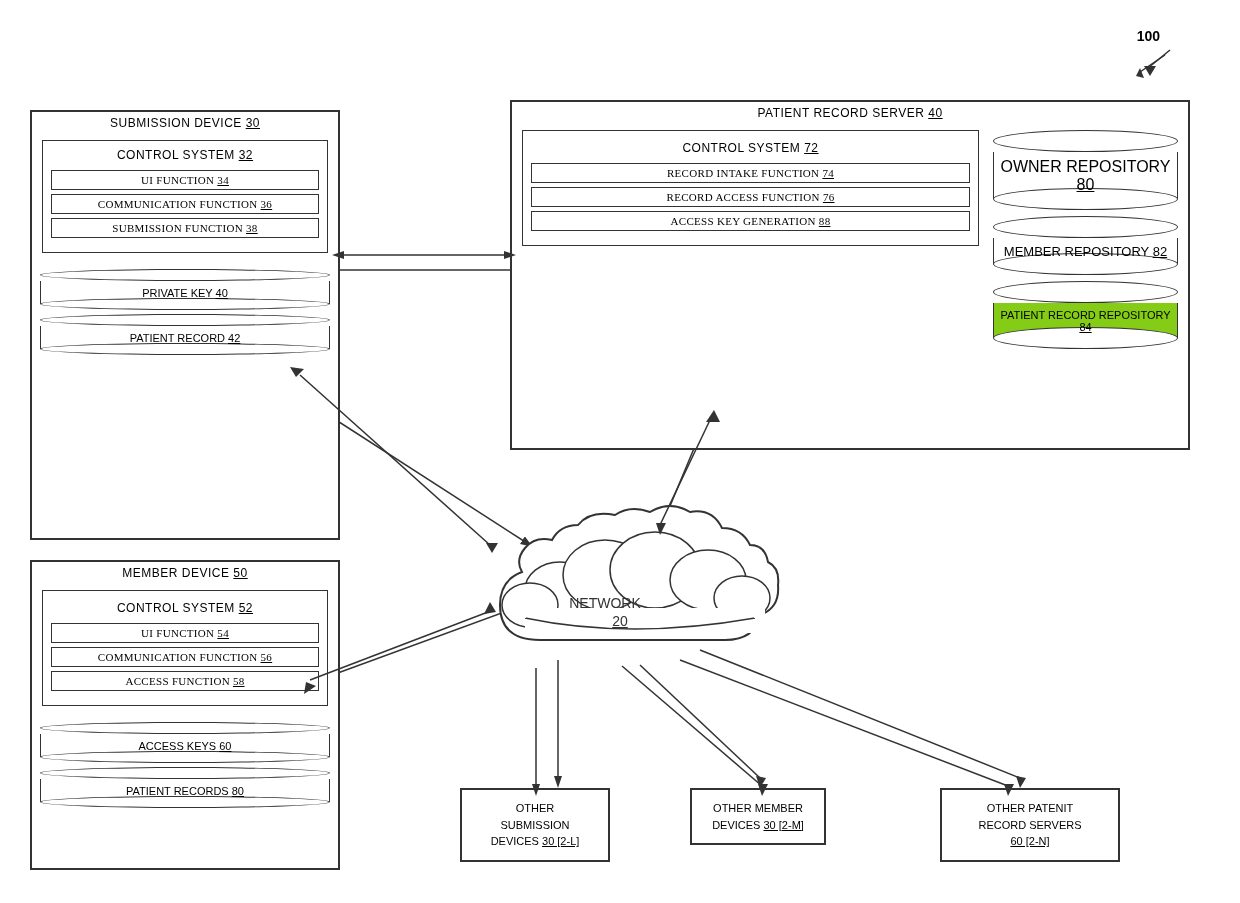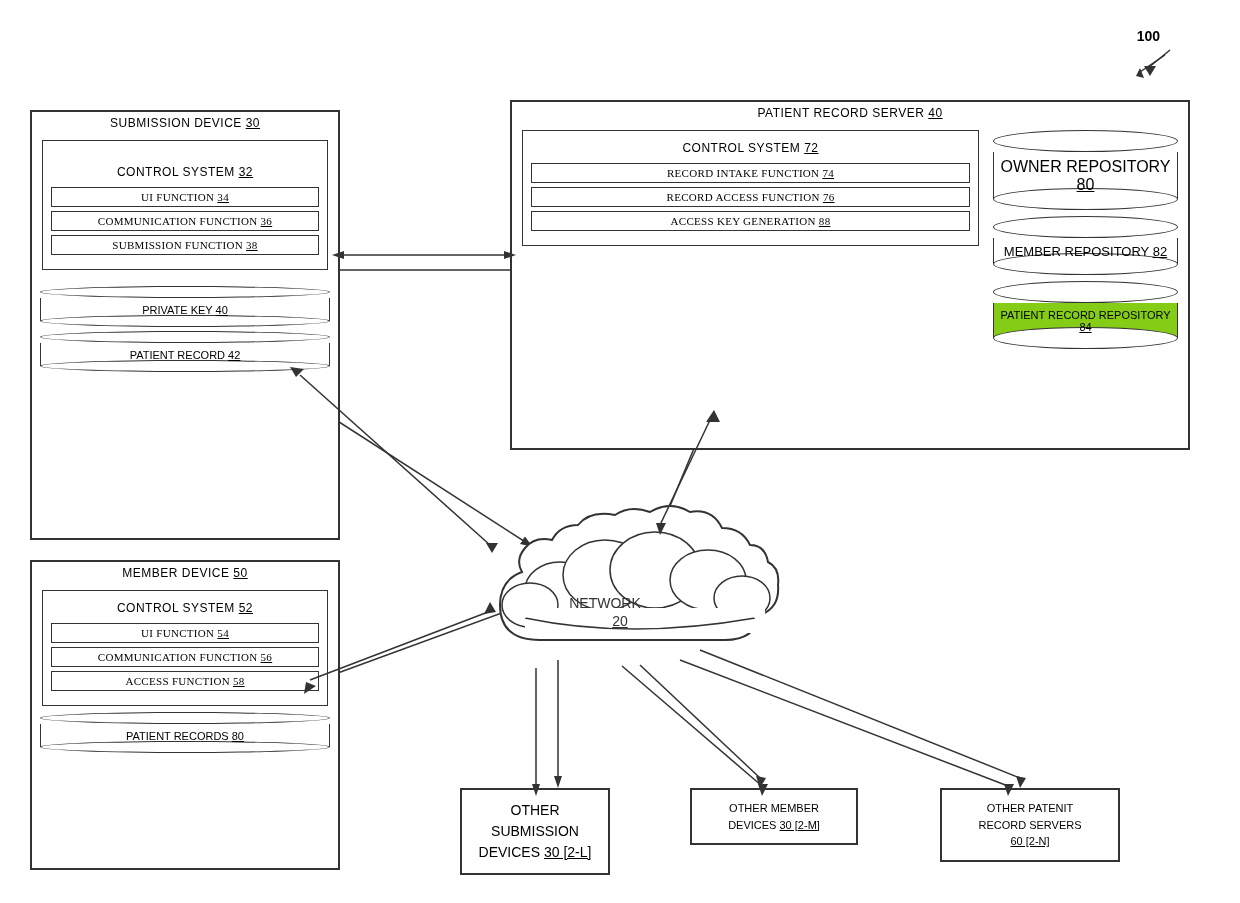--- a/index.html
+++ b/index.html
@@ -156,21 +156,21 @@
         <path d="M0,0 L0,6 L8,3 z" fill="#333"></path>
       </marker>
     </defs>
   </svg>
 
   <div class="box" style="left:30px; top:110px; width:310px; min-height:430px;">
     <div class="box-title">
       SUBMISSION DEVICE <span class="underline">30</span>
     </div>
 
-    <div style="border:1.5px solid #333; margin:6px 10px; padding:20px 0 10px;">
+    <div style="border:1.5px solid #333; margin:6px 10px; padding:3px 0 10px;">
       <div class="box-title">
         CONTROL SYSTEM <span class="underline">32</span>
       </div>
       <div class="inner-box">
         UI FUNCTION <span class="underline">34</span>
       </div>
       <div class="inner-box">
         COMMUNICATION FUNCTION <span class="underline">36</span>
       </div>
       <div class="inner-box">
@@ -259,20 +259,27 @@
         UI FUNCTION <span class="underline">54</span>
       </div>
       <div class="inner-box">
         COMMUNICATION FUNCTION <span class="underline">56</span>
       </div>
       <div class="inner-box">
         ACCESS  FUNCTION <span class="underline">58</span>
       </div>
     </div>
 
+    <div class="cylinder" style="margin-top:16px;">
+      <div class="cyl-top"></div>
+      <div class="cyl-body">
+        ACCESS KEYS <span class="underline">60</span>
+      </div>
+      <div class="cyl-bottom"></div>
+    </div>
 
     <div class="cylinder">
       <div class="cyl-top"></div>
       <div class="cyl-body">
         PATIENT RECORDS <span class="underline">80</span>
       </div>
       <div class="cyl-bottom"></div>
     </div>
   </div>
 
@@ -307,26 +314,26 @@
 
       <path d="M 65 128 Q 170 150 295 128" fill="white" stroke="#333" stroke-width="1.5"></path>
       <line x1="65" y1="128" x2="65" y2="118" stroke="white" stroke-width="2"></line>
       <line x1="295" y1="128" x2="295" y2="118" stroke="white" stroke-width="2"></line>
       <text x="145" y="118" font-size="14" font-family="Arial" text-anchor="middle" fill="#333">NETWORK</text>
       <text x="160" y="136" font-size="14" font-family="Arial" text-anchor="middle" fill="#333" text-decoration="underline">20</text>
     </svg>
   </div>
 
   <div class="bottom-box" style="left:460px; top:788px; width:150px;">
-    <div style="font-size:14px; line-height:1.5;">
+    <div style="font-size:11px; line-height:1.5;">
       OTHER<br>SUBMISSION<br>DEVICES <span class="underline">30 [2-L]</span>
     </div>
   </div>
 
-  <div class="bottom-box" style="left:690px; top:788px; width:168px;">
+  <div class="bottom-box" style="left:690px; top:788px; width:136px;">
     <div style="font-size:11px; line-height:1.5;">
       OTHER MEMBER<br>DEVICES <span class="underline">30 [2-M]</span>
     </div>
   </div>
 
   <div class="bottom-box" style="left:940px; top:788px; width:180px;">
     <div style="font-size:11px; line-height:1.5;">
       OTHER PATENIT<br>RECORD SERVERS<br><span class="underline">60 [2-N]</span>
     </div>
   </div>

